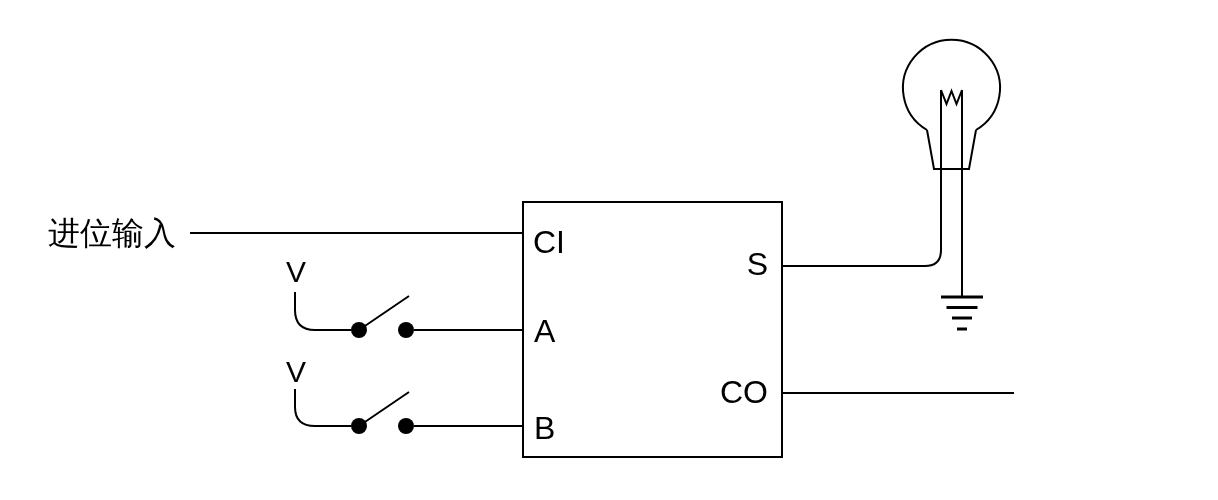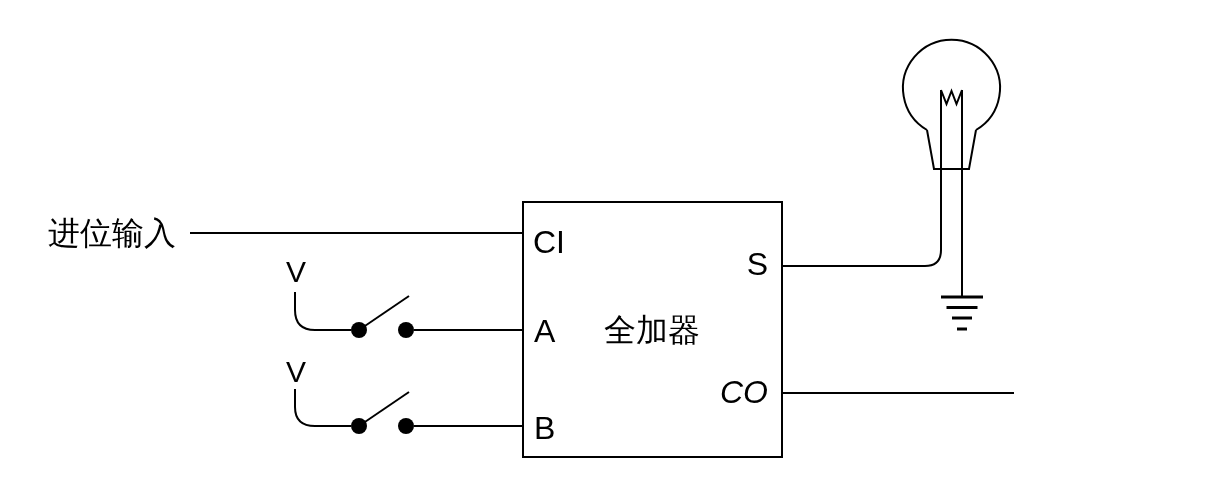--- a/index.html
+++ b/index.html
@@ -101,17 +101,16 @@
   <div class="lbl cv" style="left:296px; top:372px; font-size:30px;">V</div>
 
   <div class="lbl lv" style="left:533px; top:242px;">CI</div>
 
   <div class="lbl lv" style="left:534px; top:331px;">A</div>
 
   <div class="lbl lv" style="left:534px; top:428px;">B</div>
 
   <div class="lbl rv" style="left:768px; top:264px;">S</div>
 
-  <div class="lbl rv" style="left:768px; top:392px;font-style:italic;">CO</div>
+  <div class="lbl rv" style="left:768px; top:392px;">CO</div>
 
-  <div class="lbl cv" style="left:652px; top:330px;">全加器</div>
 
 </div>
 
 </body></html>

